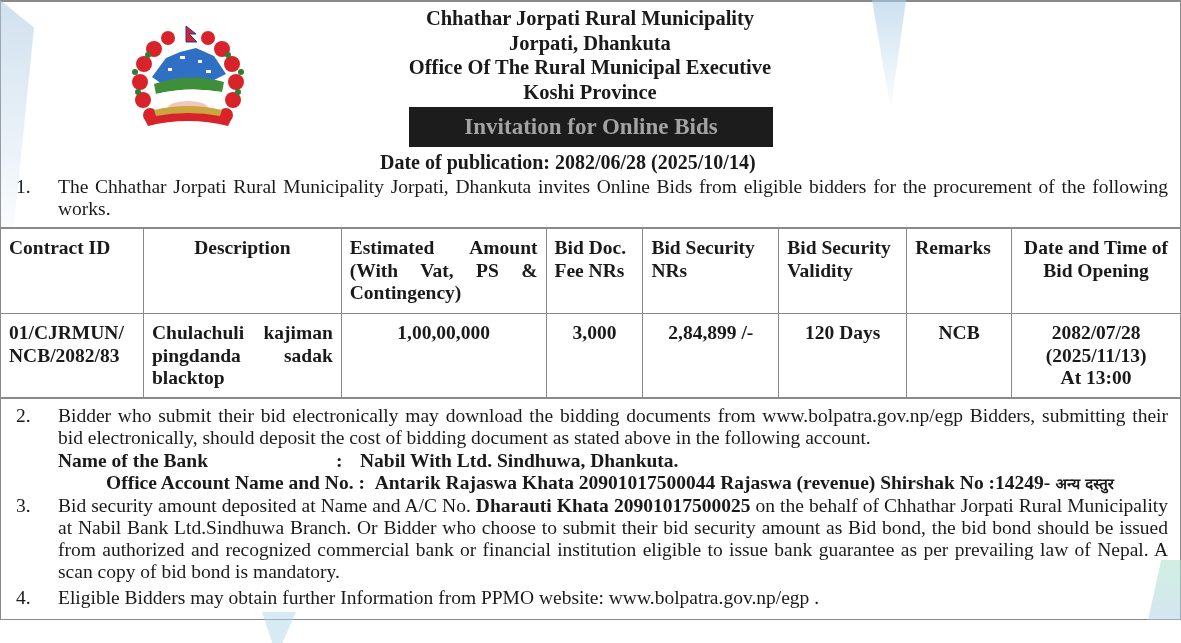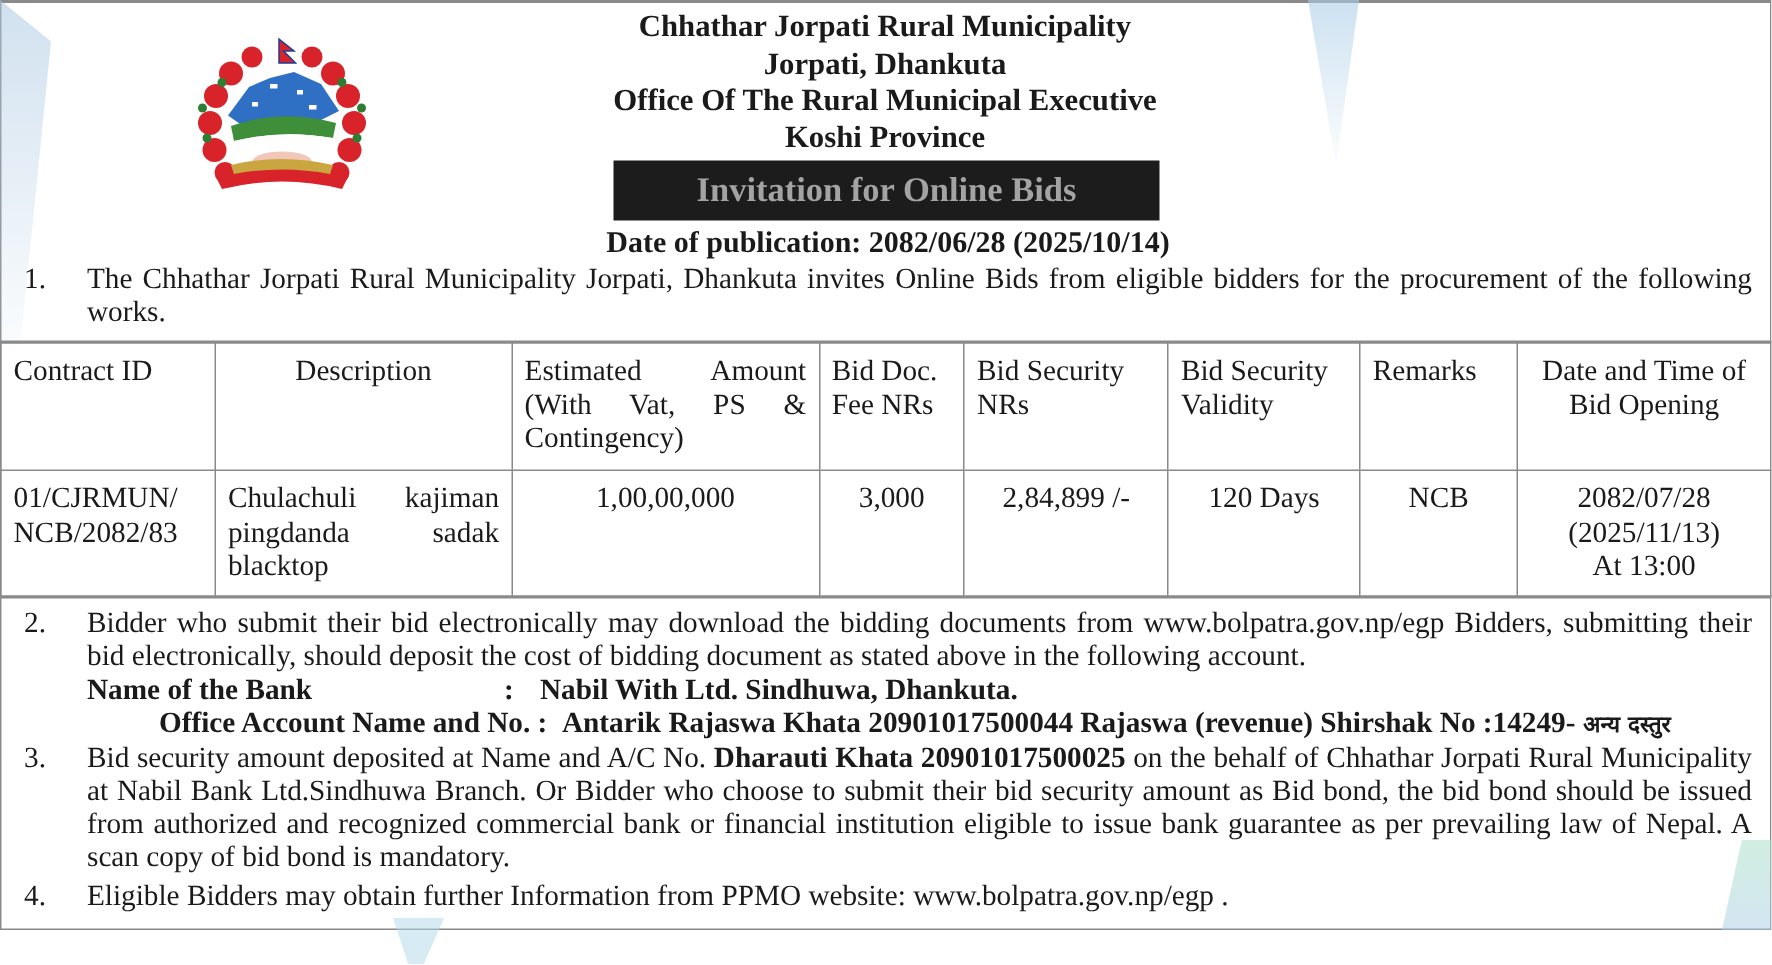--- a/index.html
+++ b/index.html
@@ -11,33 +11,33 @@
   .watermark { position: absolute; pointer-events: none; }
   .wm-left { left: 0; top: 0; width: 34px; height: 230px; background: linear-gradient(180deg, rgba(170,200,225,0.55), rgba(210,228,240,0.1)); clip-path: polygon(0 0, 100% 12%, 40% 100%, 0 100%); }
   .wm-top-right { left: 872px; top: 0; width: 34px; height: 110px; background: linear-gradient(180deg, rgba(170,205,230,0.6), rgba(210,230,245,0.05)); clip-path: polygon(0 0, 100% 0, 55% 100%); }
   .wm-bottom-right { left: 1148px; top: 560px; width: 33px; height: 60px; background: linear-gradient(180deg, rgba(170,225,200,0.55), rgba(170,205,230,0.5)); clip-path: polygon(40% 0, 100% 0, 100% 100%, 0 100%); }
   .wm-bottom-mid { left: 262px; top: 612px; width: 34px; height: 31px; background: rgba(175,215,235,0.5); clip-path: polygon(0 0, 100% 0, 60% 100%, 30% 100%); }
 
   .logo { position: absolute; left: 118px; top: 22px; width: 140px; height: 120px; }
 
   .header { position: absolute; left: 380px; top: 6px; width: 420px; text-align: center; font-weight: bold; font-size: 20.5px; line-height: 24.5px; }
   .title-bar { position: absolute; left: 409px; top: 107px; width: 364px; height: 40px; background: #1c1c1c; color: #a3a3a3; font-weight: bold; font-size: 23px; display: flex; align-items: center; justify-content: center; }
-  .pub-date { position: absolute; left: 380px; top: 151px; width: 424px; text-align: center; font-weight: bold; font-size: 20px; }
+  .pub-date { position: absolute; left: 380px; top: 151px; width: 424px; text-align: left; font-weight: bold; font-size: 20px; }
 
   .para { position: absolute; font-size: 19.5px; line-height: 22px; }
   .para .num { position: absolute; left: 0; }
   .para .txt { position: absolute; left: 42px; text-align: justify; }
 
   .p1 { left: 16px; top: 176px; width: 1152px; }
   .p1 .txt { width: 1110px; }
 
   .rule-top { position: absolute; left: 0; top: 227px; width: 1181px; border-top: 2px solid #8a8a8a; }
 
   table.bids { position: absolute; left: 0; top: 228px; width: 1181px; border-collapse: collapse; font-size: 19.5px; line-height: 22.5px; }
-  table.bids td, table.bids th { border: 1px solid #8a8a8a; vertical-align: top; font-weight: normal; padding: 8px 8px 4px 8px; }
+  table.bids td, table.bids th { border: 1px solid #8a8a8a; vertical-align: top; font-weight: bold; padding: 8px 8px 4px 8px; }
   table.bids tr.head { height: 85px; }
   table.bids tr.row { height: 84px; }
   .c1 { width: 143px; }
   .c2 { width: 198px; }
   .c3 { width: 205px; }
   .c4 { width: 97px; }
   .c5 { width: 136px; }
   .c6 { width: 128px; }
   .c7 { width: 105px; }
   .c8 { width: 169px; }

